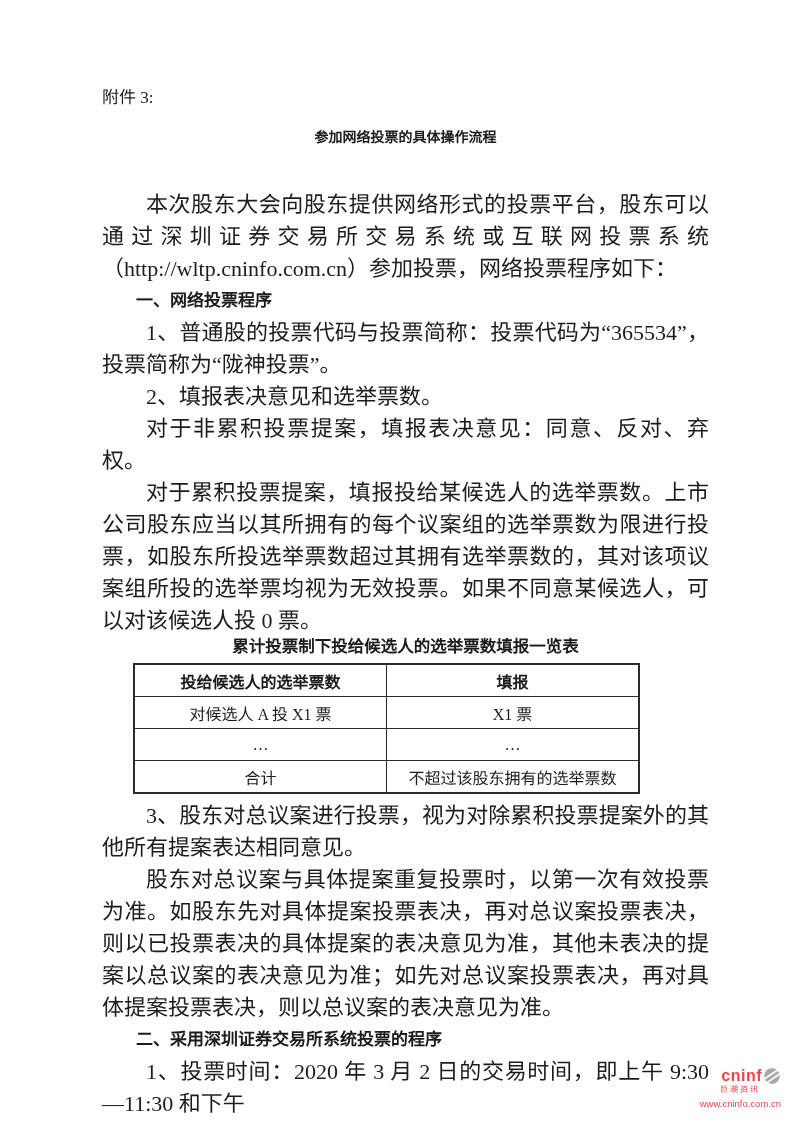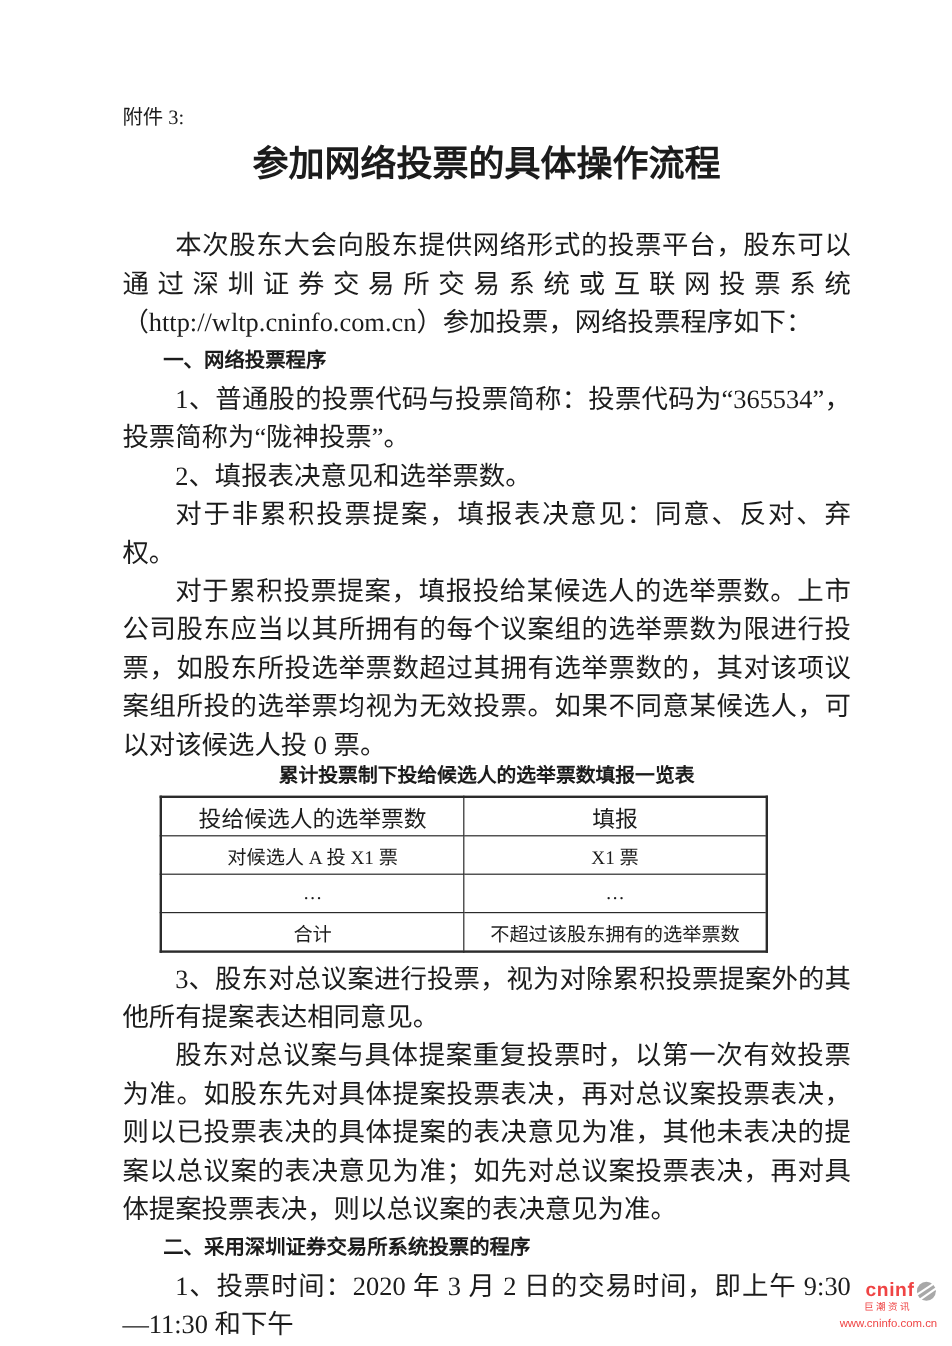--- a/index.html
+++ b/index.html
@@ -16,21 +16,21 @@
     position: absolute;
     left: 102px;
     top: 86px;
     width: 607px;
   }
   .attachment {
     font-size: 17px;
     line-height: 24px;
   }
   .doc-title {
-    font-size: 30px;
+    font-size: 14px;
     line-height: 32px;
     font-weight: bold;
     text-align: center;
     margin: 12px 0 0 0;
   }
   p.body {
     font-size: 22px;
     line-height: 32px;
     margin: 0;
     text-indent: 2em;
@@ -63,22 +63,22 @@
   table.vote th, table.vote td {
     border: 1px solid #2b2b2b;
     height: 31px;
     padding: 0 4px;
     text-align: center;
     vertical-align: middle;
     font-size: 16px;
     font-weight: normal;
   }
   table.vote th {
-    font-size: 19px;
-    font-weight: normal;
+    font-size: 16px;
+    font-weight: bold;
     margin-left: 28px;
   }
   .footer-brand {
     position: absolute;
     right: 12px;
     bottom: 12px;
     color: #ef4444;
     text-align: right;
     font-family: "Liberation Sans", "DejaVu Sans", sans-serif;
   }

